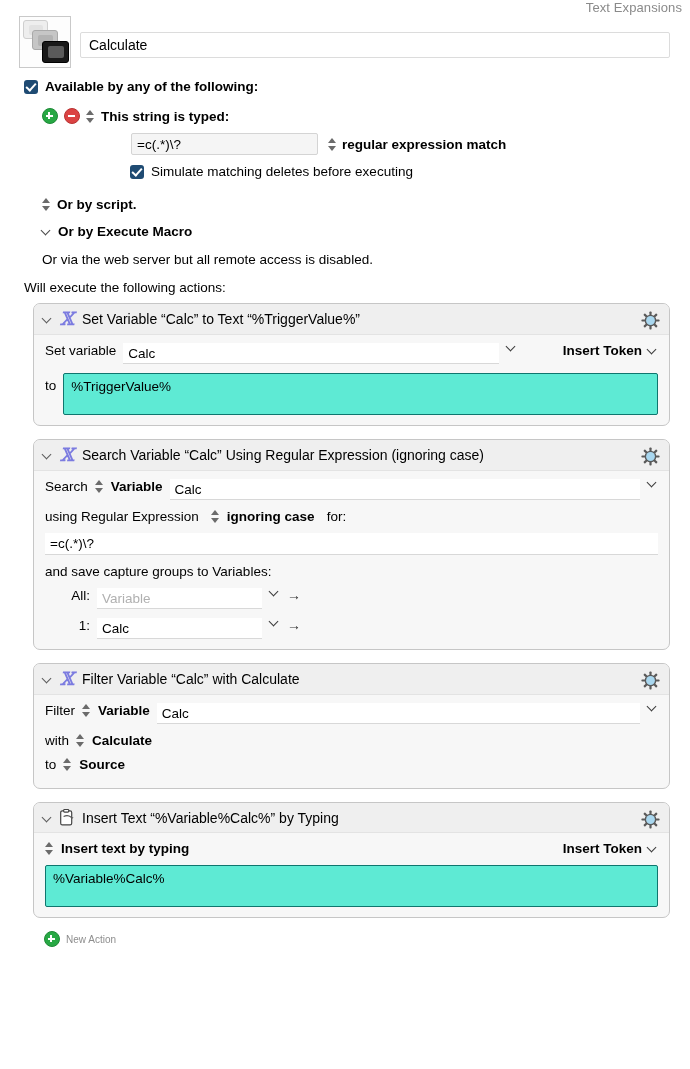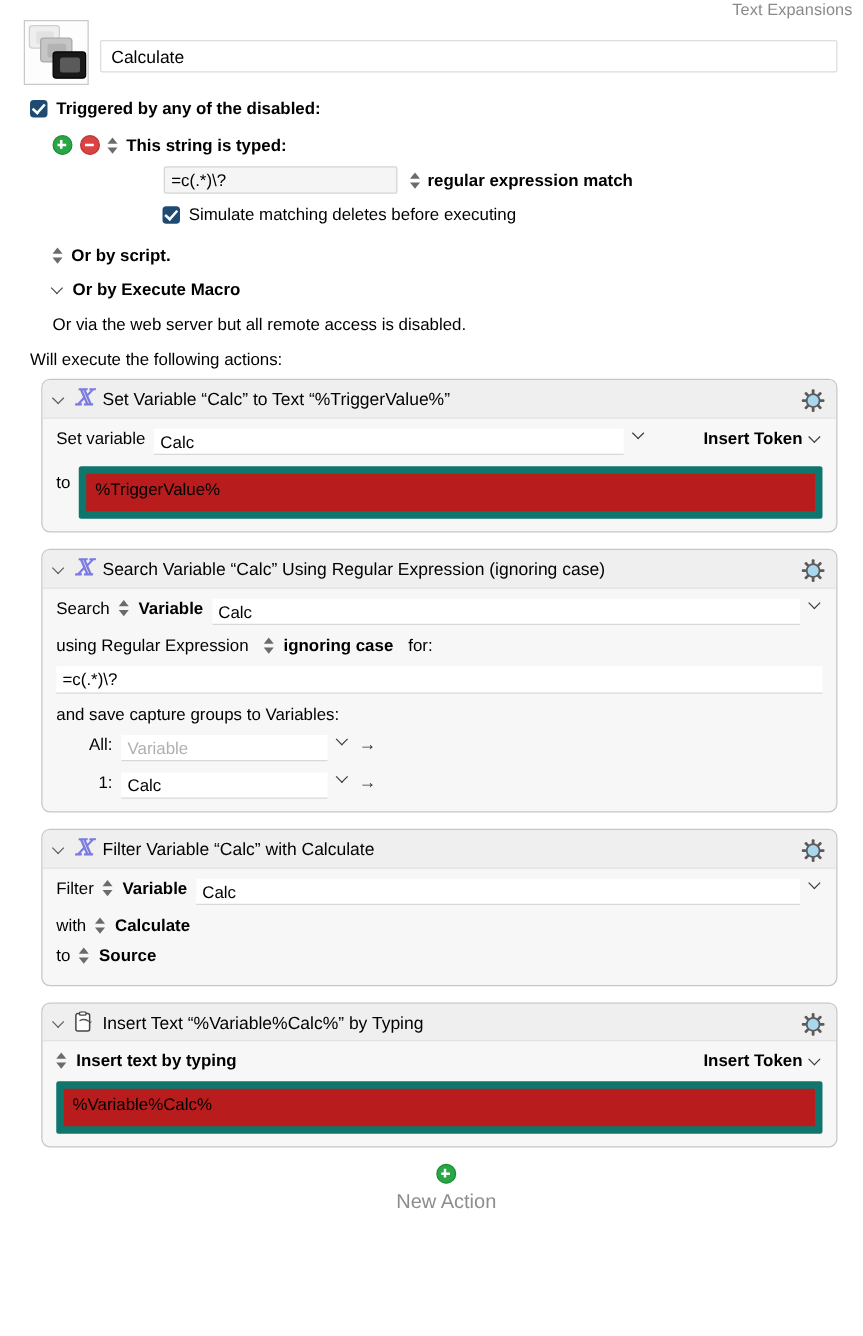--- a/index.html
+++ b/index.html
@@ -296,22 +296,22 @@
     content: ""; position: absolute; left: 1px; top: 0px;
     width: 6px; height: 6px;
     border: solid #3c3c3c; border-width: 0 1.5px 1.5px 0;
     transform: rotate(45deg);
   }
   .insert-token {
     display: flex; align-items: center; gap: 5px;
     font-weight: bold; font-size: 13.5px; white-space: nowrap; padding-left: 39px;
   }
   .big-box {
-    background: #b91c1c;
-    border: 6px solid #0f766e;
+    background: #5eead4;
+    border: 1px solid #0f766e;
     border-radius: 2px;
     box-sizing: border-box;
     padding: 5px 7px;
     font-size: 13.5px;
   }
   .foot-note {
     font-size: 13px;
     color: #b3b3b3;
     padding: 1px 0 0 1px;
   }
@@ -331,43 +331,42 @@
     box-sizing: border-box;
     display: flex; align-items: center;
     padding: 0 5px;
     font-size: 13.5px;
   }
   .new-action {
     display: flex; align-items: center; gap: 6px;
     margin-top: 1px;
     margin-left: 11px;
     color: #8d8d8d;
-    font-size: 16px;
-    flex-direction: column;
+    font-size: 10px;
   }
 </style>
 </head>
 <body>
 
 <div class="group-label">Text Expansions</div>
 
 <div class="header">
   <div class="macro-icon">
     <span class="key k1"></span>
     <span class="key k2"></span>
     <span class="key k3"></span>
   </div>
   <div class="name-field">
     <span>Calculate</span>
   </div>
 </div>
 
 <div class="trigger-head">
   <span class="cbx"></span>
-  <span>Triggered by any of the disabled:</span>
+  <span>Available by any of the following:</span>
 </div>
 
 <div class="trig-row1">
   <span class="plus-btn"></span>
   <span class="minus-btn"></span>
   <span class="stepper"></span>
   <span>This string is typed:</span>
 </div>
 
 <div class="trig-row2">

